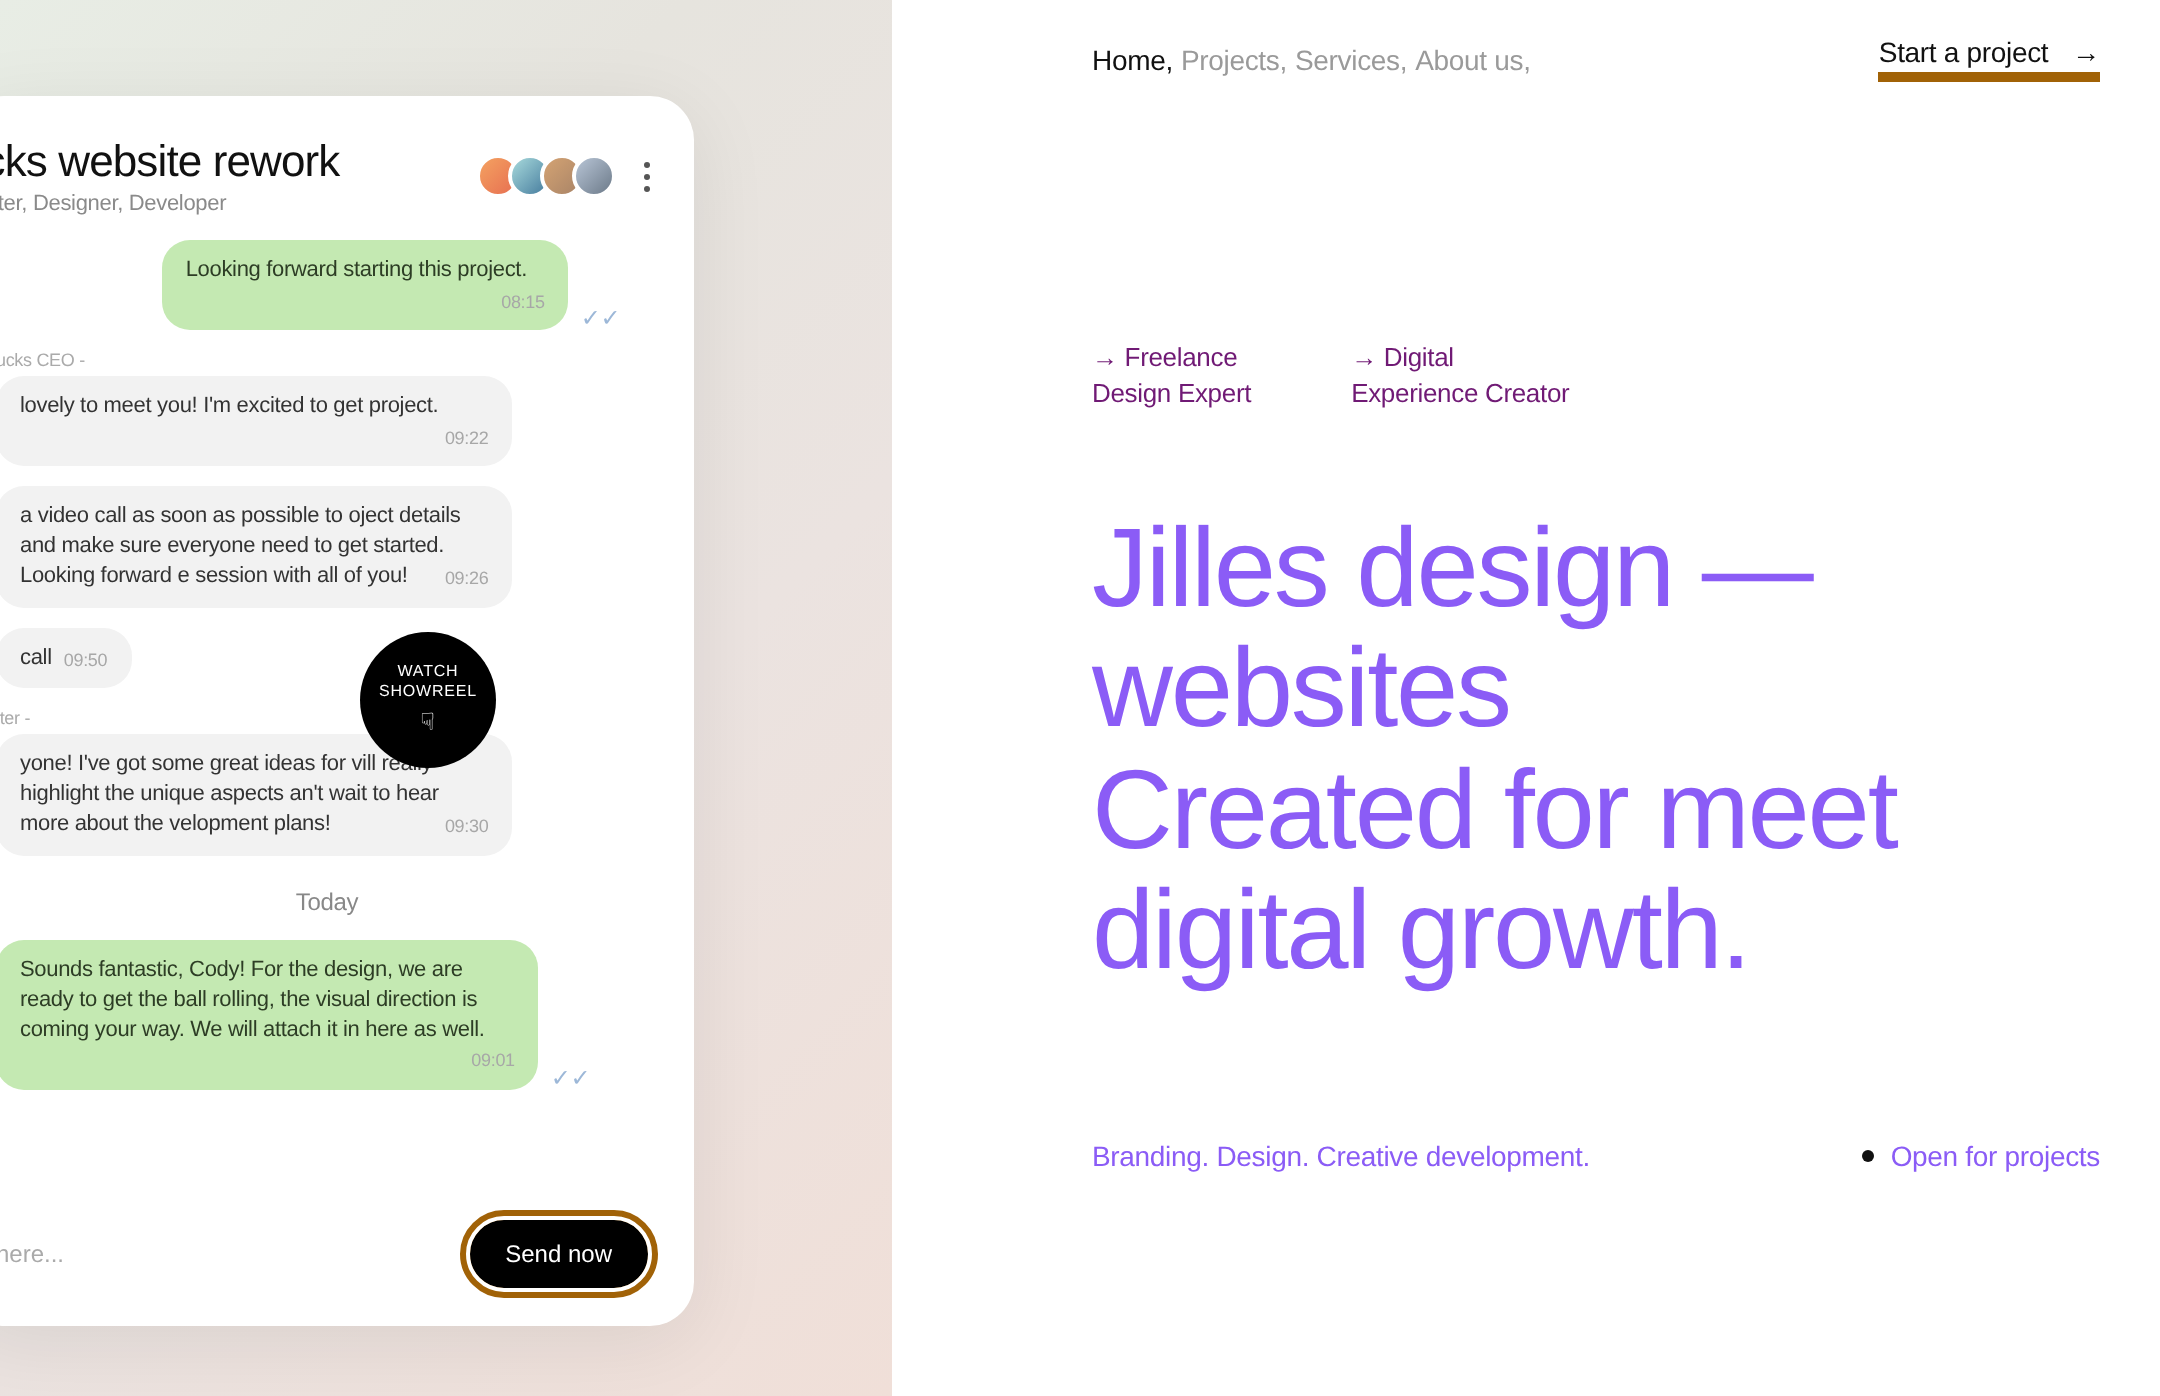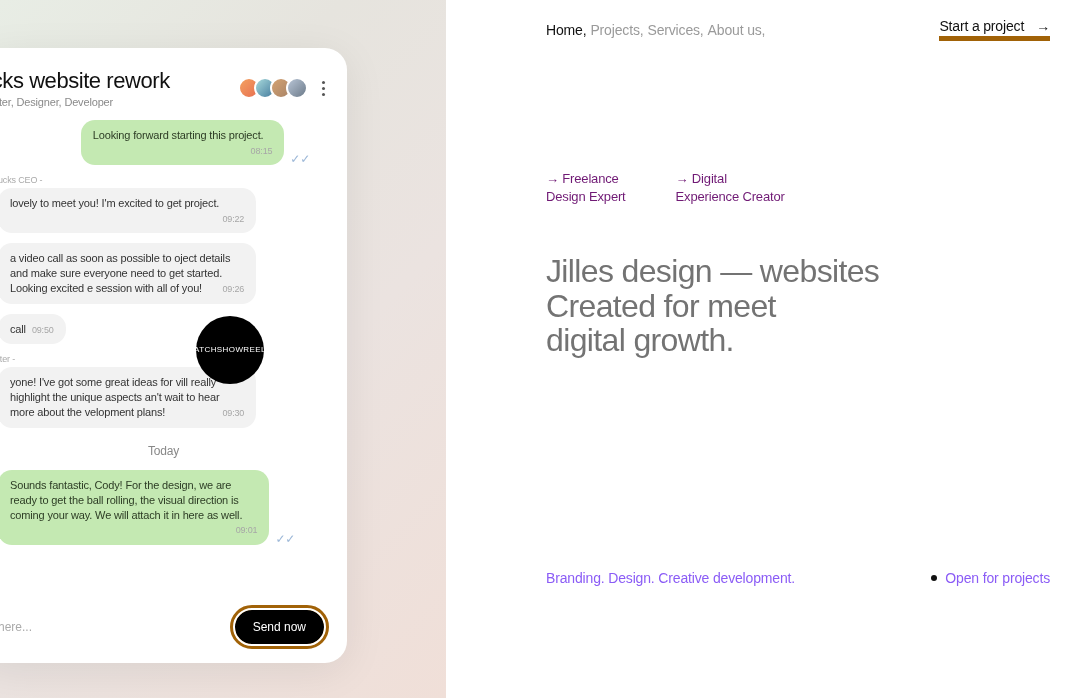--- a/index.html
+++ b/index.html
@@ -33,34 +33,34 @@
 .msg-row{display:flex;align-items:flex-end;gap:6px}
 .check{color:#9db8d8;font-size:12px;line-height:1}
 
 .day-sep{text-align:center;font-size:12px;color:#888;margin:16px 0 12px}
 
 .chat-input{display:flex;align-items:center;padding:14px 18px;gap:10px}
 .chat-input input{flex:1;border:none;outline:none;background:transparent;font-size:12px;color:#555}
 .chat-input input::placeholder{color:#aaa}
 .send-btn{background:#000;color:#fff;border:5px solid #a16207;outline:2px solid #fff;outline-offset:-5px;border-radius:999px;padding:10px 18px;font-size:12px;font-weight:500;cursor:pointer}
 
-.showreel{position:absolute;left:196px;top:316px;width:68px;height:68px;border-radius:50%;background:#000;color:#fff;display:flex;flex-direction:row;align-items:center;justify-content:center;font-size:8px;letter-spacing:0.05em;cursor:pointer;line-height:1.3}
+.showreel{position:absolute;left:180px;top:316px;width:68px;height:68px;border-radius:50%;background:#000;color:#fff;display:flex;flex-direction:column;align-items:center;justify-content:center;font-size:8px;letter-spacing:0.05em;cursor:pointer;line-height:1.3}
 .showreel .hand{font-size:12px;margin-top:2px}
 
 
 .right{position:absolute;left:446px;top:0;width:634px;height:616px;background:#fff}
 nav{display:flex;justify-content:space-between;align-items:center;padding:18px 30px 0 100px}
 .nav-links{display:flex;gap:4px;font-size:14px;color:#9a9a9a}
 .nav-links span{cursor:pointer}
 .nav-links span.active{color:#111}
 .cta{font-size:14px;color:#111;border-bottom:5px solid #a16207;padding-bottom:2px;cursor:pointer;display:flex;align-items:center;gap:12px}
 
 .tags{position:absolute;left:100px;top:170px;display:flex;gap:50px;font-size:13px;color:#701a75;line-height:1.35}
 
-.headline{position:absolute;left:100px;top:254px;font-size:32px;font-weight:400;color:#737373;line-height:1.08;letter-spacing:-0.02em}
+.headline{position:absolute;left:100px;top:254px;font-size:56px;font-weight:400;color:#8b5cf6;line-height:1.08;letter-spacing:-0.02em}
 
 .footer{position:absolute;left:100px;bottom:30px;right:30px;display:flex;justify-content:space-between;align-items:center;font-size:14px;color:#8b5cf6}
 .open{display:flex;align-items:center;gap:8px}
 .dot{width:6px;height:6px;border-radius:50%;background:#111}
 </style>
 </head>
 <body>
 
 <div class="left">
   <div class="chat-card">
@@ -98,21 +98,21 @@
       <div class="msg in">
         <div class="sender">ucks CEO -</div>
         <div class="bubble">
           <span> lovely to meet you! I'm excited to get project.</span>
           <span class="time">09:22</span>
         </div>
       </div>
 
       <div class="msg in">
         <div class="bubble">
-          <span> a video call as soon as possible to oject details and make sure everyone need to get started. Looking excited e session with all of you!</span>
+          <span> a video call as soon as possible to oject details and make sure everyone need to get started. Looking forward e session with all of you!</span>
           <span class="time">09:26</span>
         </div>
       </div>
 
       <div class="msg in">
         <div class="bubble">
           <span> call</span>
           <span class="time">09:50</span>
         </div>
       </div>

